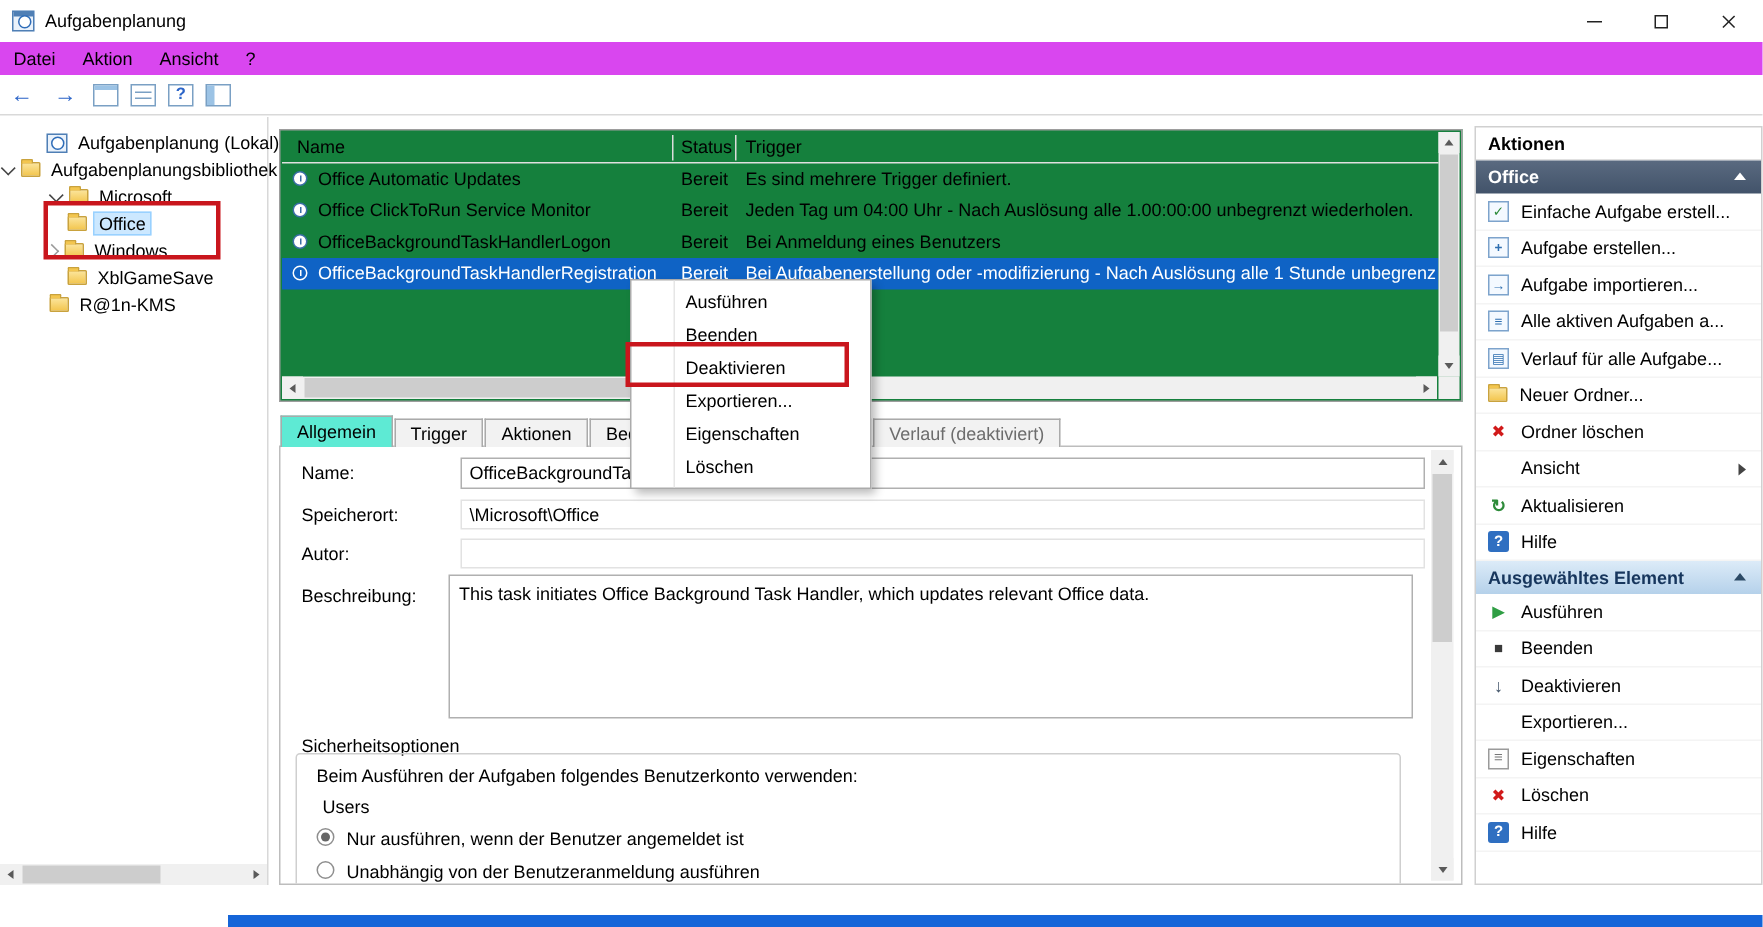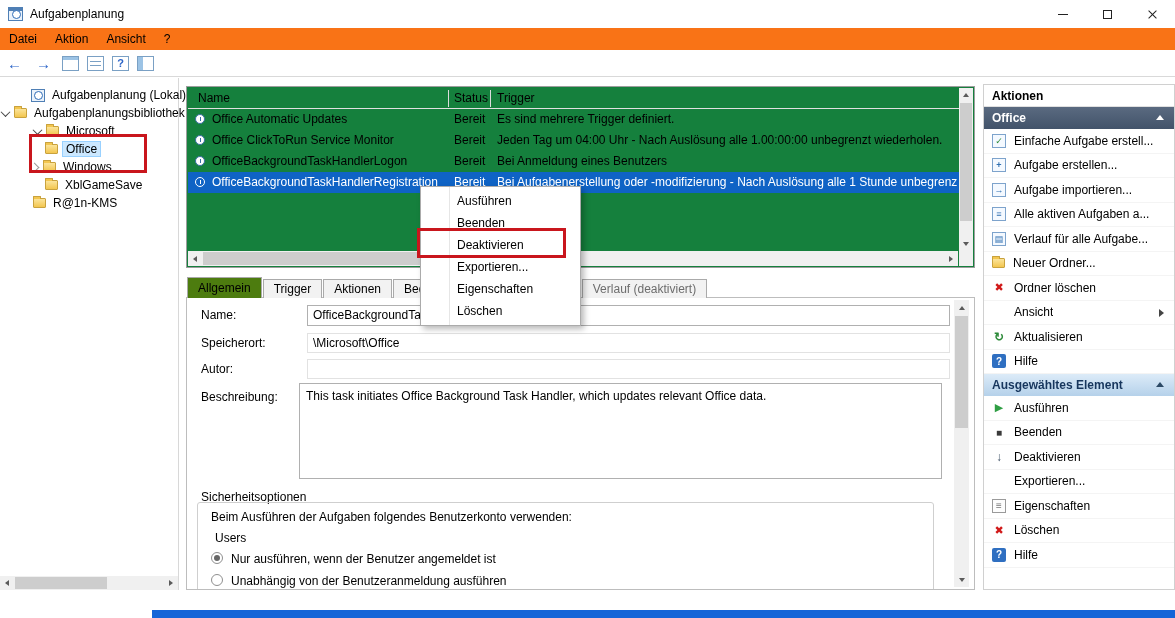--- a/index.html
+++ b/index.html
@@ -15,21 +15,21 @@
   .win-controls{position:absolute;right:0;top:0;height:28px;display:flex}
   .win-btn{width:45px;height:28px;display:flex;align-items:center;justify-content:center;position:relative}
   .ic-min{width:10px;height:1px;background:#222}
   .ic-max{width:9px;height:9px;border:1px solid #222}
   .ic-close{width:11px;height:11px;position:relative}
   .ic-close::before,.ic-close::after{content:"";position:absolute;left:5px;top:0;width:1px;height:11px;background:#222}
   .ic-close::before{transform:rotate(45deg)}
   .ic-close::after{transform:rotate(-45deg)}
 
   
-  .menubar{position:absolute;left:0;top:28px;right:0;height:22px;display:flex;align-items:center;background:#f97316}
+  .menubar{position:absolute;left:0;top:28px;right:0;height:22px;display:flex;align-items:center;background:#d946ef}
   .menu-item{padding:0 9px;height:22px;line-height:22px}
   .toolbar{position:absolute;left:0;top:50px;right:0;height:27px;display:flex;align-items:center;background:#fff;border-bottom:1px solid #d9d9d9}
   .tb-arrow{font-size:15px;font-weight:bold;color:#2b64c8;padding:0 7px}
   .tb-arrow.back::before{content:"\2190"}
   .tb-arrow.fwd::before{content:"\2192"}
   .tb-box{width:17px;height:15px;border:1px solid #7aa0c4;background:#fff;margin:0 4px;position:relative}
   .tb-box.win::before{content:"";position:absolute;left:0;top:0;right:0;height:3px;background:#9cc3e5}
   .tb-box.grid::before{content:"";position:absolute;left:2px;top:4px;right:2px;height:1px;background:#7aa0c4;box-shadow:0 4px 0 #7aa0c4}
   .tb-box.help{color:#2b64c8;font-weight:bold;font-size:11px;display:flex;align-items:center;justify-content:center}
   .tb-box.help::before{content:"?"}
@@ -70,21 +70,21 @@
   .clock-icon::after{content:"";position:absolute;left:4px;top:2px;width:1px;height:4px;background:#3a6ea5}
   .selected .clock-icon{border-color:#fff;background:transparent}
   .selected .clock-icon::after{background:#fff}
   .c-name{position:absolute;left:24px;top:0;width:232px;line-height:21px;overflow:hidden;white-space:nowrap}
   .c-status{position:absolute;left:266px;top:0;width:40px;line-height:21px;overflow:hidden;white-space:nowrap}
   .c-trigger{position:absolute;left:309px;top:0;right:2px;line-height:21px;overflow:hidden;white-space:nowrap}
 
   
   .tabs{position:absolute;left:187px;top:277px;height:21px;display:flex;align-items:flex-end;z-index:5}
   .tab{height:19px;line-height:18px;padding:0 10px;border:1px solid #aaa;border-bottom:none;background:#f2f2f2;margin-right:1px;white-space:nowrap}
-  .tab.active{height:21px;line-height:20px;background:#4d7c0f;position:relative;z-index:6}
+  .tab.active{height:21px;line-height:20px;background:#5eead4;position:relative;z-index:6}
   .tab.disabled{color:#6d6d6d}
   .details{position:absolute;left:186px;top:297px;width:789px;height:293px;border:1px solid #bdbdbd;background:#fff;overflow:hidden}
   .fld-label{position:absolute;left:14px;white-space:nowrap}
   .fld{position:absolute;left:120px;width:643px;background:#fff;padding:0 5px;white-space:nowrap;overflow:hidden}
   .fld.strong{border:1px solid #b0b0b0}
   .fld.light{border:1px solid #e2e2e2}
   .desc{position:absolute;left:112px;top:85px;width:643px;height:96px;border:1px solid #b0b0b0;padding:5px 6px;line-height:15px}
   .groupbox{position:absolute;left:10px;top:204px;width:737px;height:150px;border:1px solid #cfcfcf;border-radius:3px}
   .radio{position:absolute;width:12px;height:12px;border:1px solid #8f8f8f;border-radius:50%;background:#fff}
   .radio.sel::after{content:"";position:absolute;left:2px;top:2px;width:6px;height:6px;border-radius:50%;background:#666}

